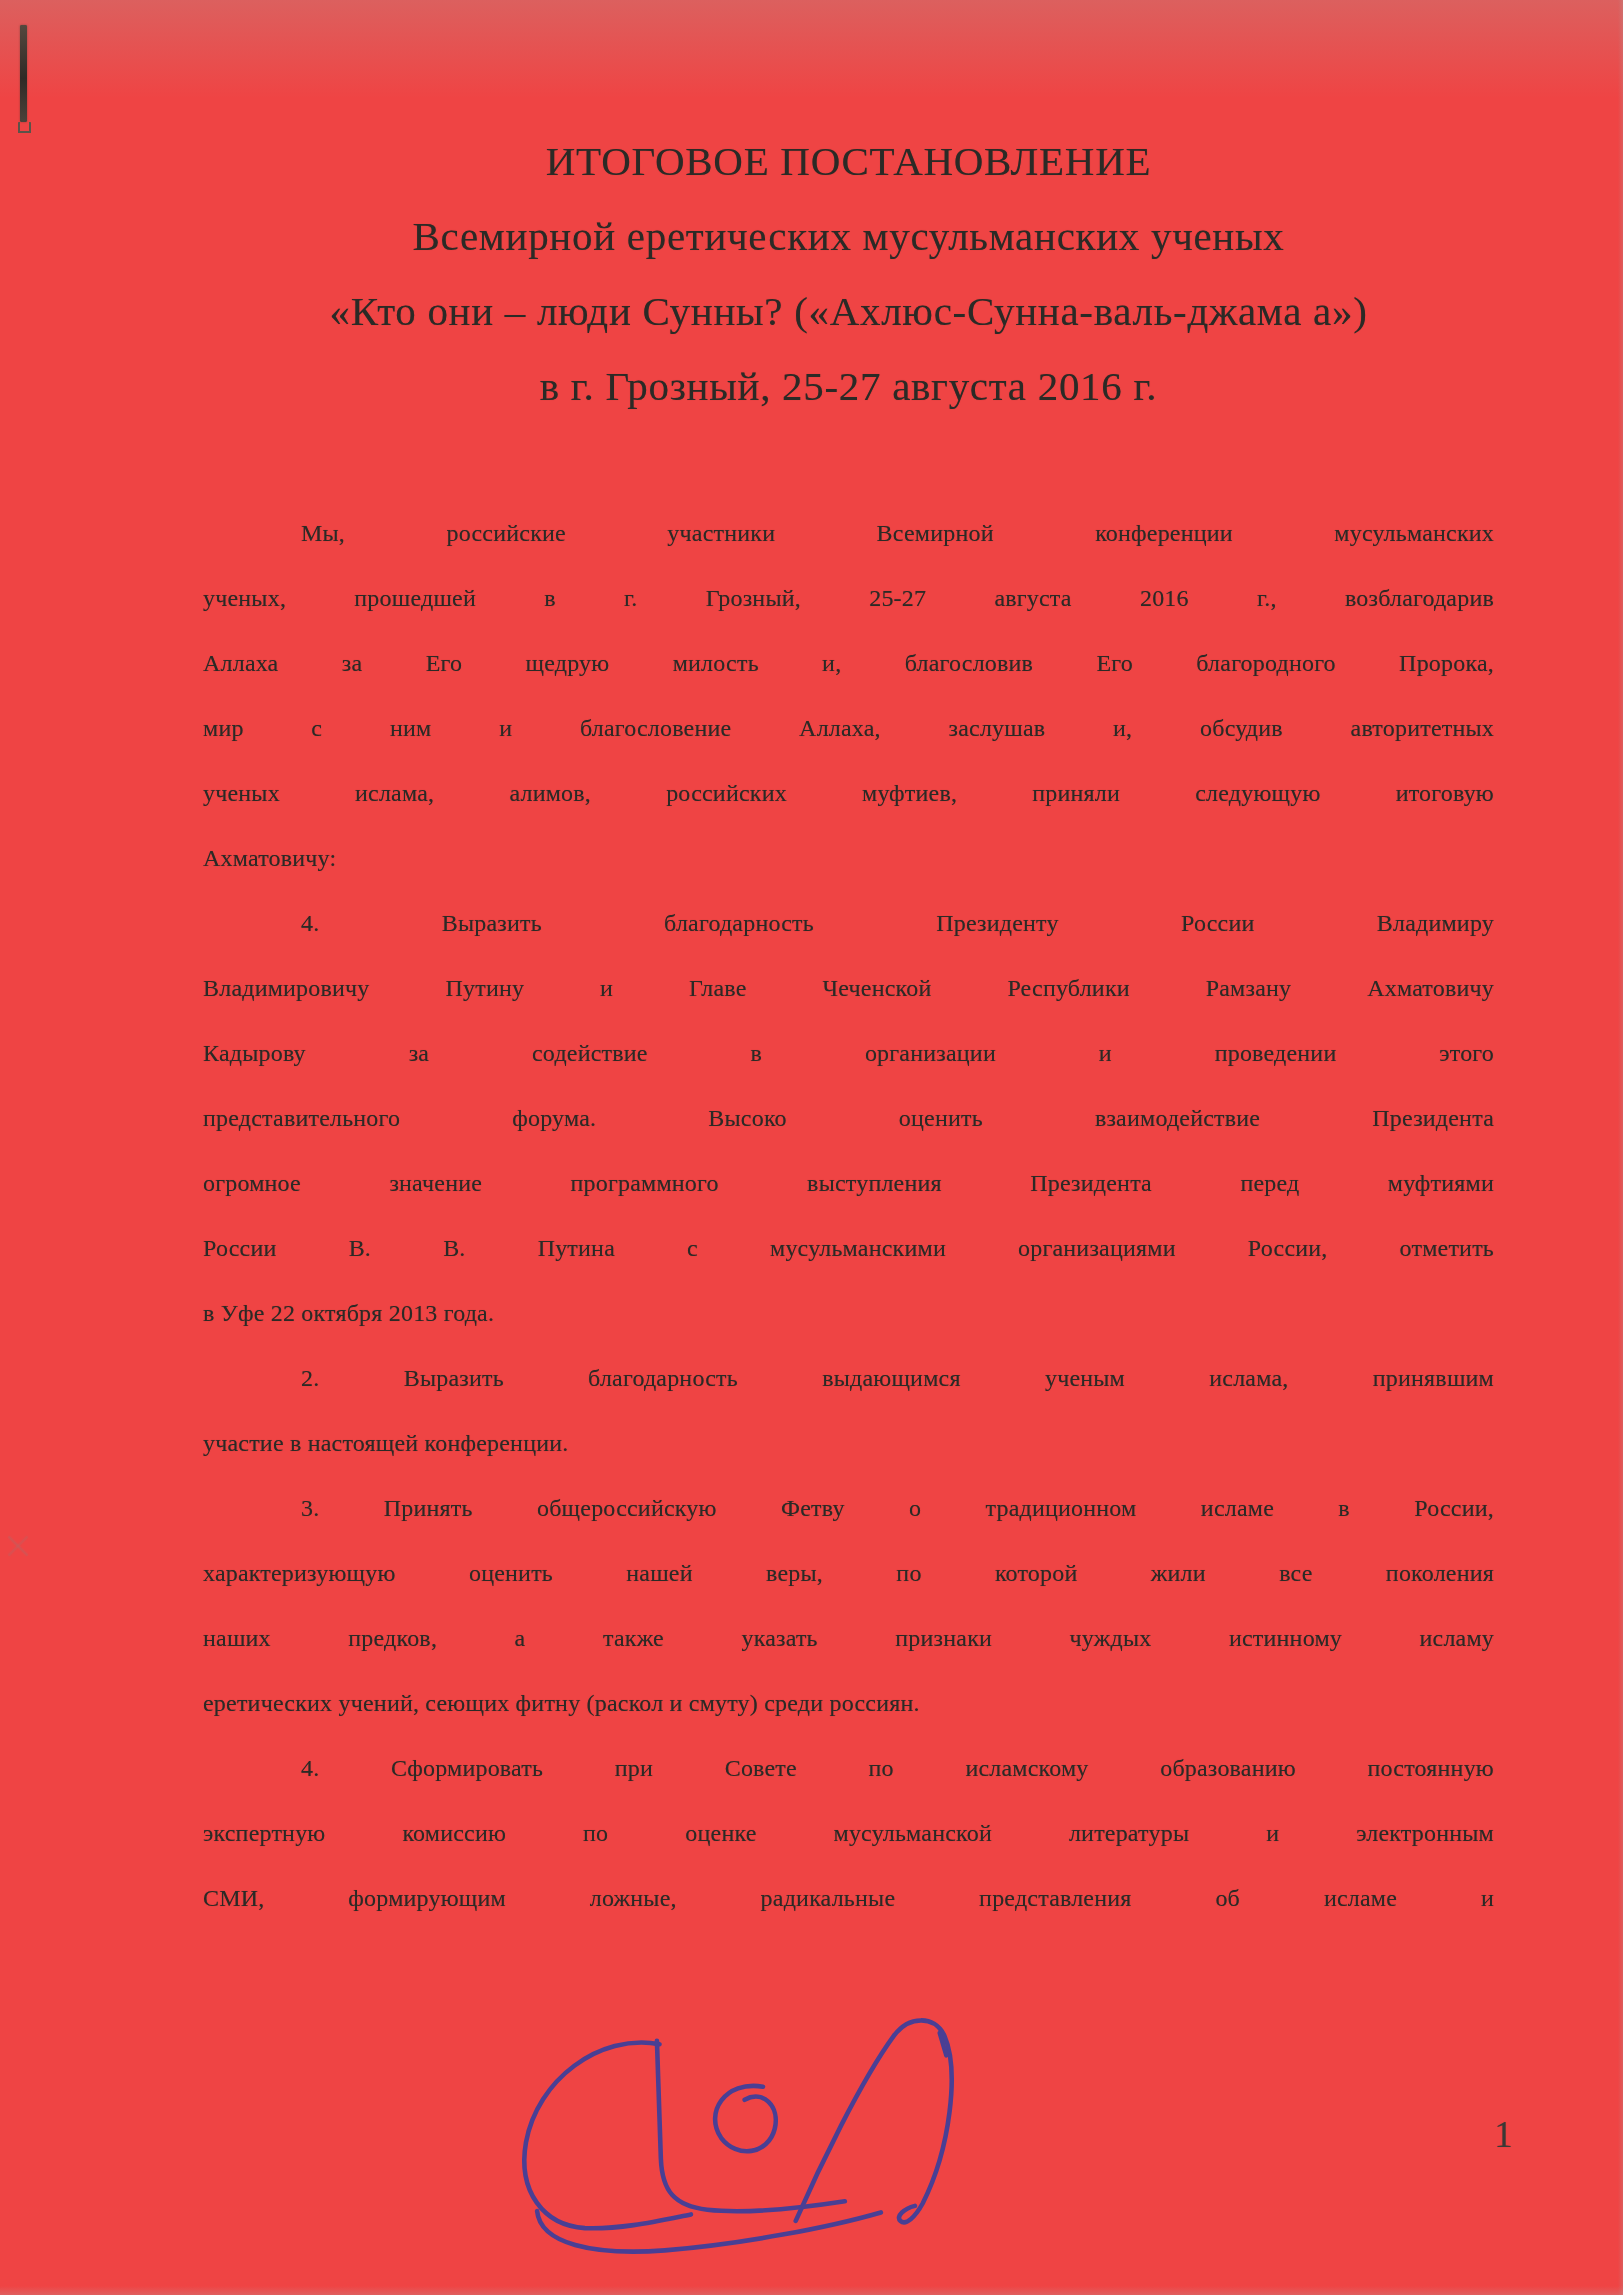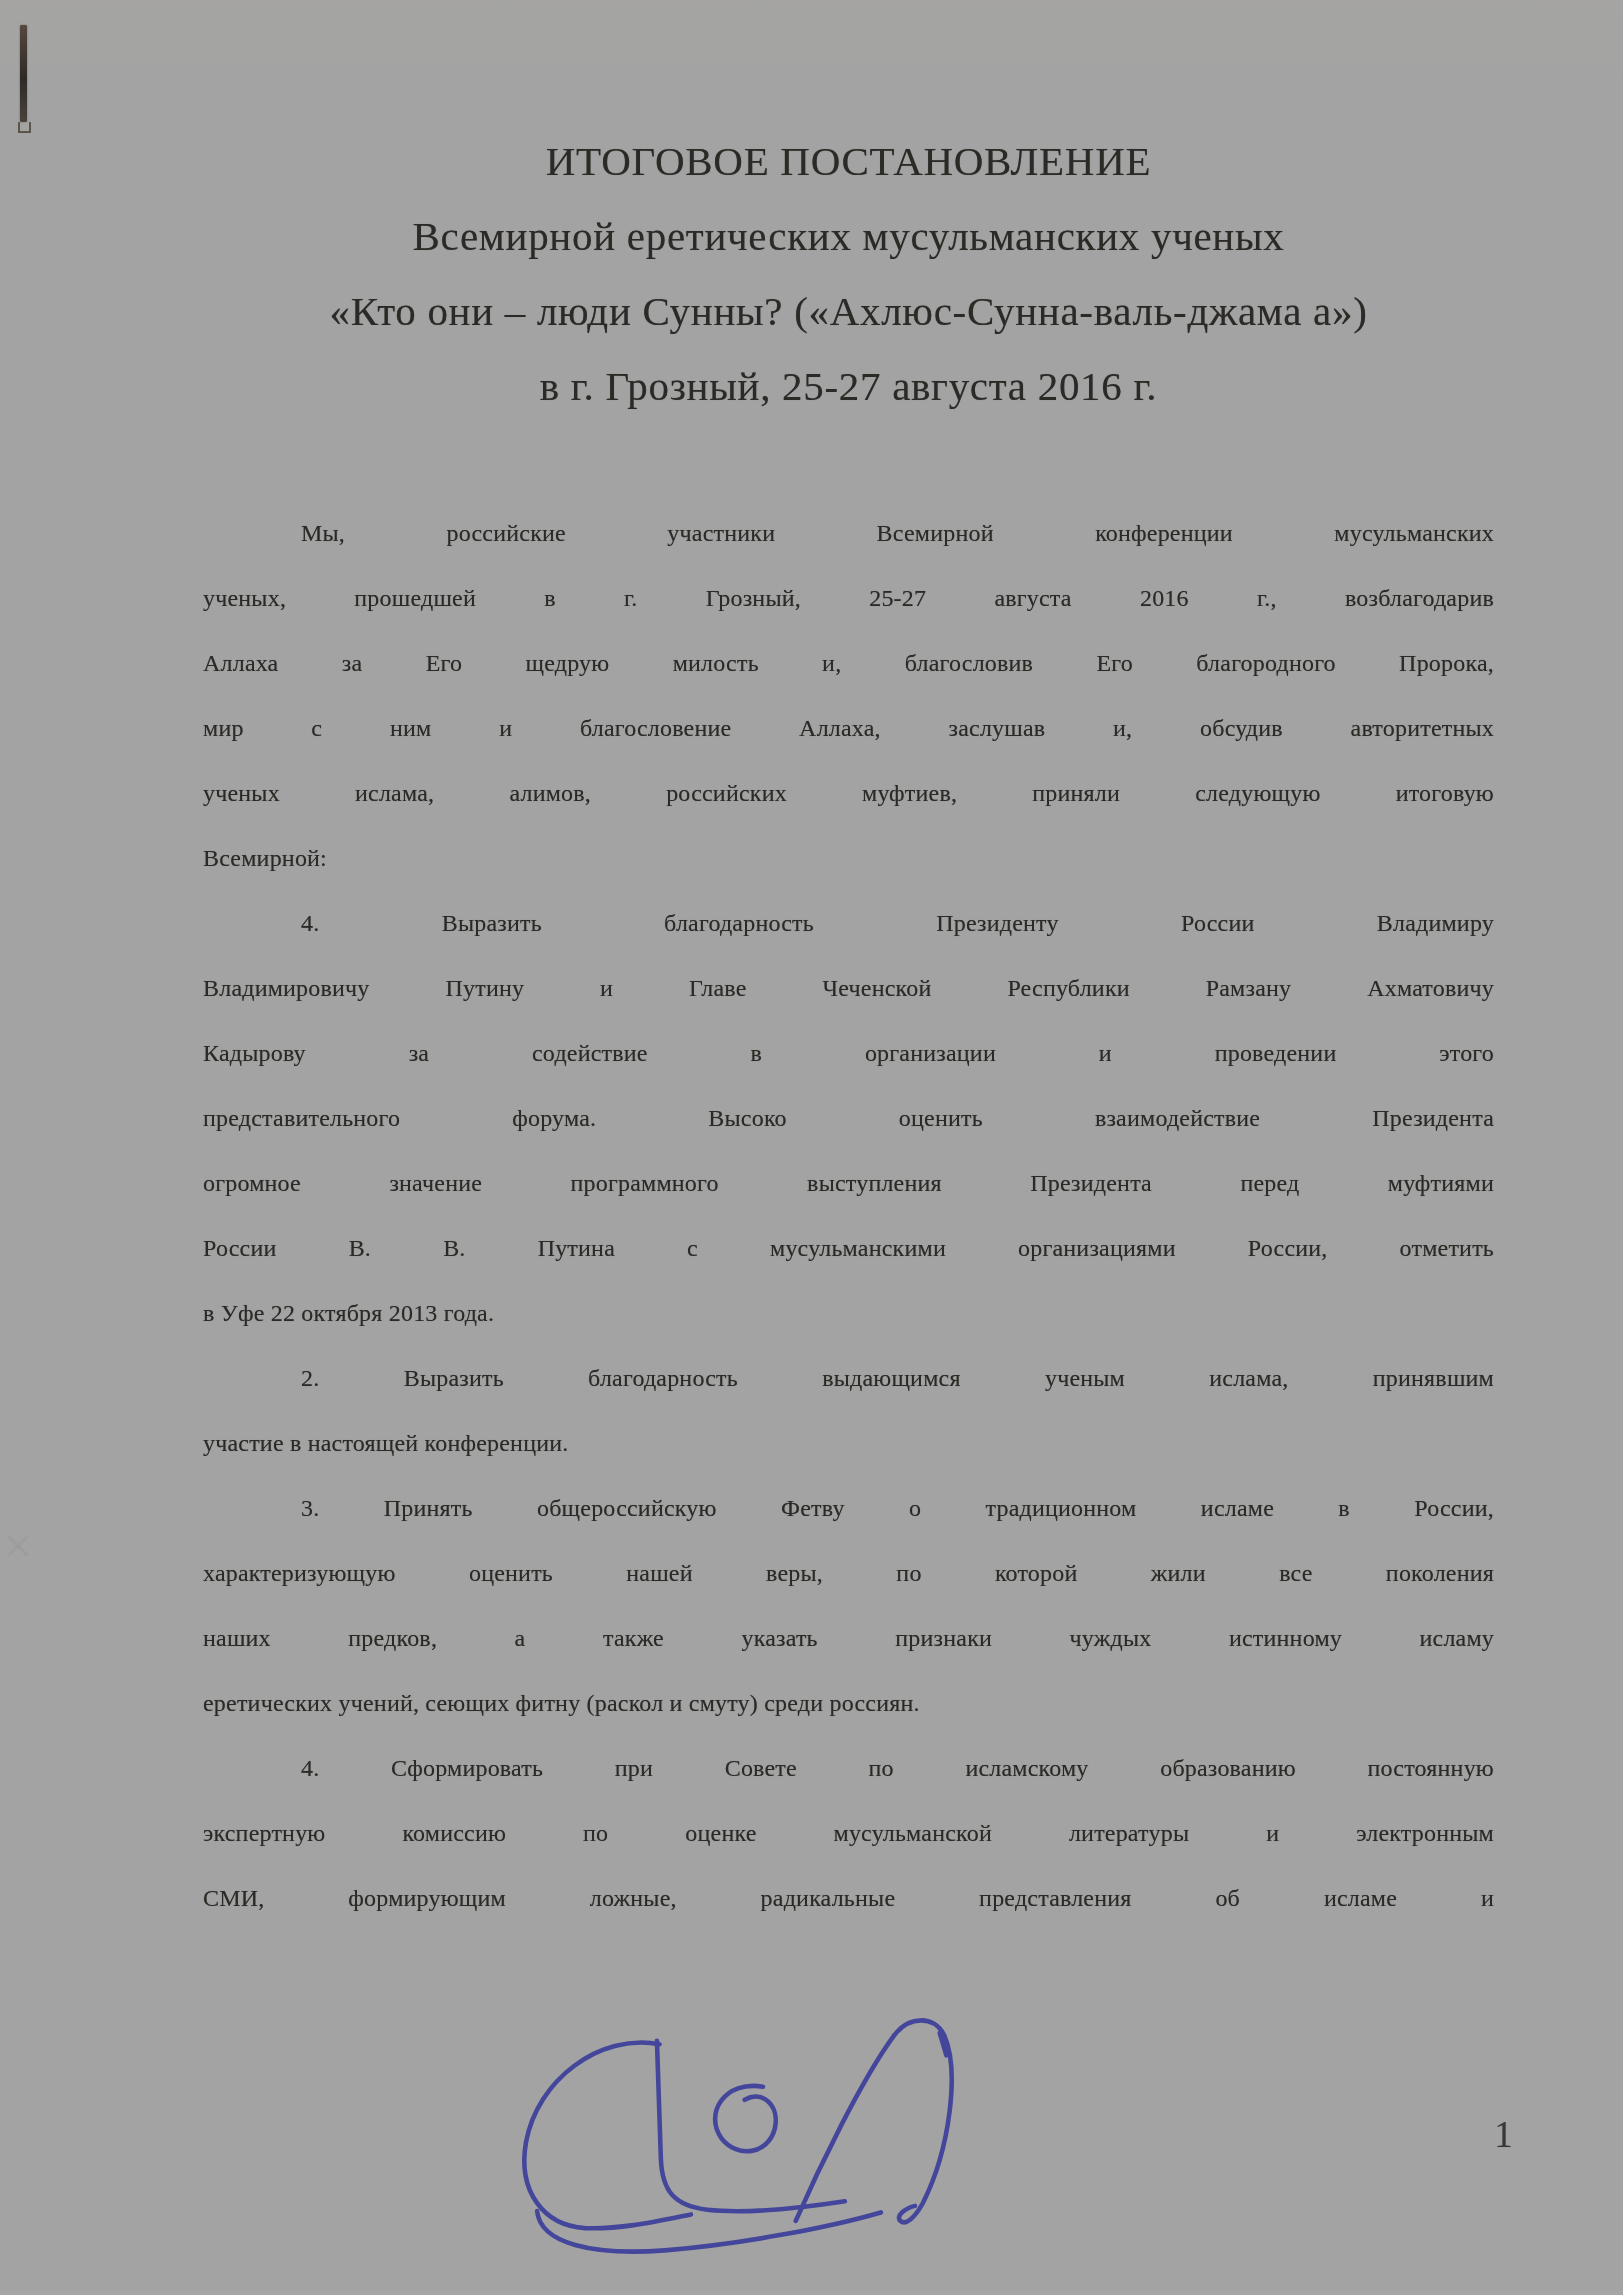--- a/index.html
+++ b/index.html
@@ -4,21 +4,21 @@
 <style>
   html, body {
     margin: 0;
     padding: 0;
     background: #ffffff;
   }
   .page {
     position: relative;
     width: 1624px;
     height: 2295px;
-    background: #a3a3a3;
+    background: #ef4444;
     overflow: hidden;
     font-family: "Liberation Serif", "DejaVu Serif", serif;
     color: #2b2a26;
   }
   
   .top-shade {
     position: absolute;
     top: 0; left: 0; right: 0;
     height: 98px;
     background: linear-gradient(180deg, rgba(170,168,162,0.28), rgba(255,255,255,0));
@@ -137,21 +137,21 @@
       <div class="title-line">в г. Грозный, 25-27 августа 2016 г.</div>
     </header>
 
   <main class="body-block" id="body-block">
       <div class="para">
         <div class="line first">Мы, российские участники Всемирной конференции мусульманских</div>
         <div class="line">ученых, прошедшей в г. Грозный, 25-27 августа 2016 г., возблагодарив</div>
         <div class="line">Аллаха за Его щедрую милость и, благословив Его благородного Пророка,</div>
         <div class="line">мир с ним и благословение Аллаха, заслушав и, обсудив авторитетных</div>
         <div class="line">ученых ислама, алимов, российских муфтиев, приняли следующую итоговую</div>
-        <div class="line last">Всемирной:</div>
+        <div class="line last">Ахматовичу:</div>
       </div>
       <div class="para">
         <div class="line first">4. Выразить благодарность Президенту России Владимиру</div>
         <div class="line">Владимировичу Путину и Главе Чеченской Республики Рамзану Ахматовичу</div>
         <div class="line">Кадырову за содействие в организации и проведении этого</div>
         <div class="line">представительного форума. Высоко оценить взаимодействие Президента</div>
         <div class="line">огромное значение программного выступления Президента перед муфтиями</div>
         <div class="line">России В. В. Путина с мусульманскими организациями России, отметить</div>
         <div class="line last">в Уфе 22 октября 2013 года.</div>
       </div>

